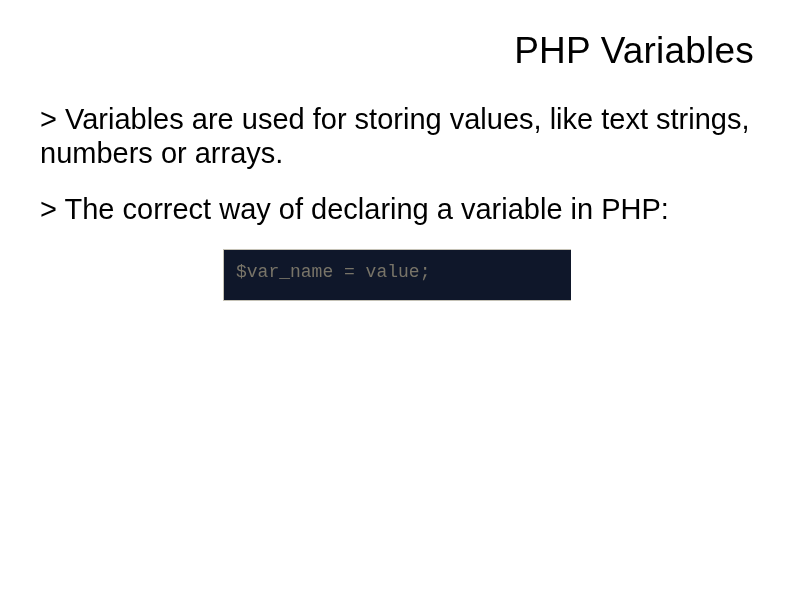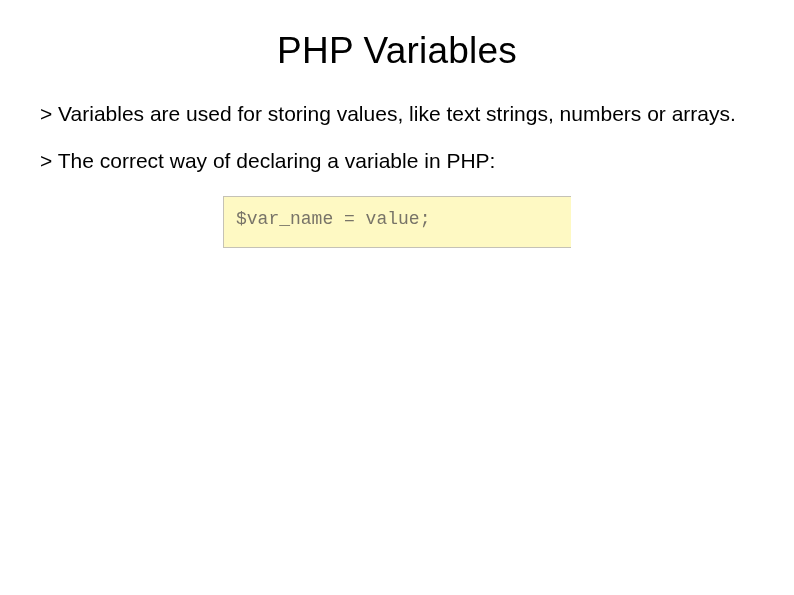--- a/index.html
+++ b/index.html
@@ -13,42 +13,42 @@
   }
   .slide {
     box-sizing: border-box;
     width: 794px;
     height: 595px;
     padding: 30px 40px 0 40px;
   }
   .title {
     font-size: 37px;
     font-weight: 400;
-    text-align: center;
+    text-align: right;
     margin: 0 0 30px 0;
     letter-spacing: 0.2px;
   }
   .bullet {
-    font-size: 21px;
+    font-size: 29px;
     line-height: 1.18;
     margin: 12px 0 22px 0;
     font-weight: 400;
   }
   .code-box-wrap {
     width: 100%;
     text-align: center;
     margin-top: 20px;
   }
   .code-box {
     display: inline-block;
     text-align: left;
     box-sizing: border-box;
     width: 348px;
     padding: 12px 12px 18px 12px;
-    background: #fef9c3;
+    background: #0f172a;
     border-left: 1px solid #c5c2b6;
     border-top: 1px solid #c5c2b6;
     border-bottom: 1px solid #c5c2b6;
     border-right: none;
     font-family: "Courier New", Courier, monospace;
     font-size: 18px;
     color: #787468;
     white-space: pre;
   }
 </style>

